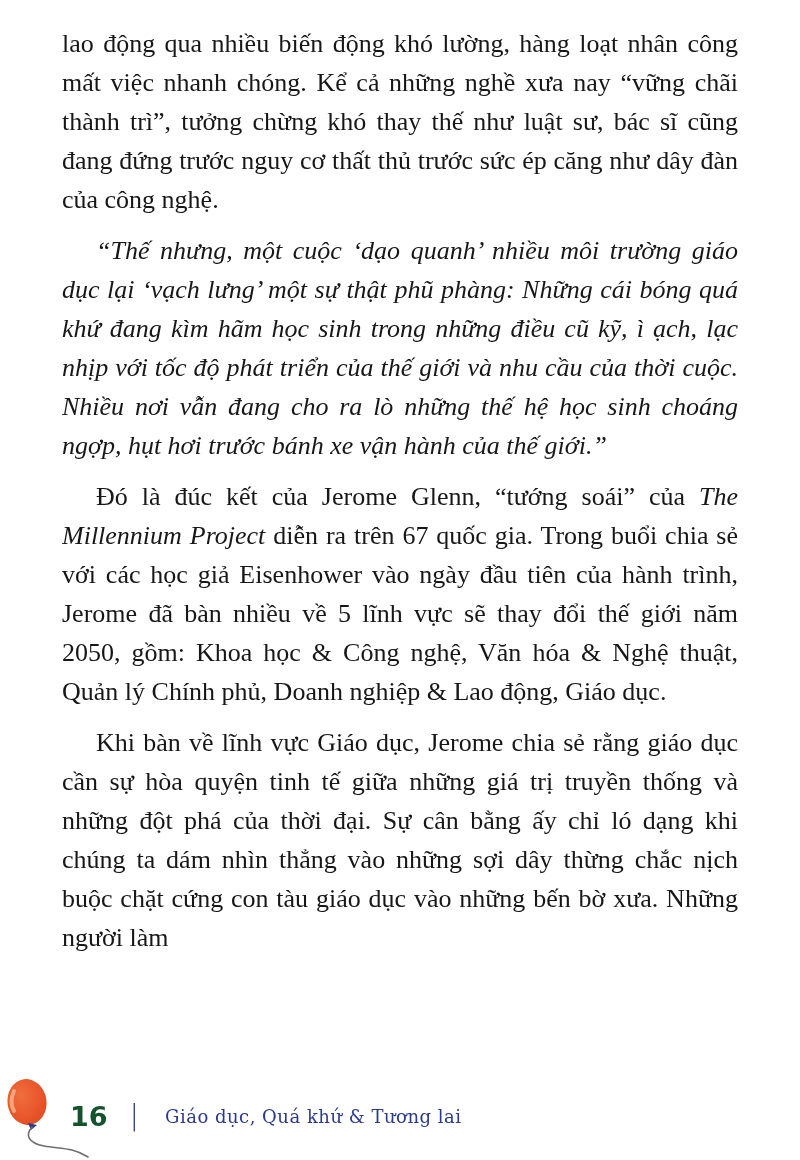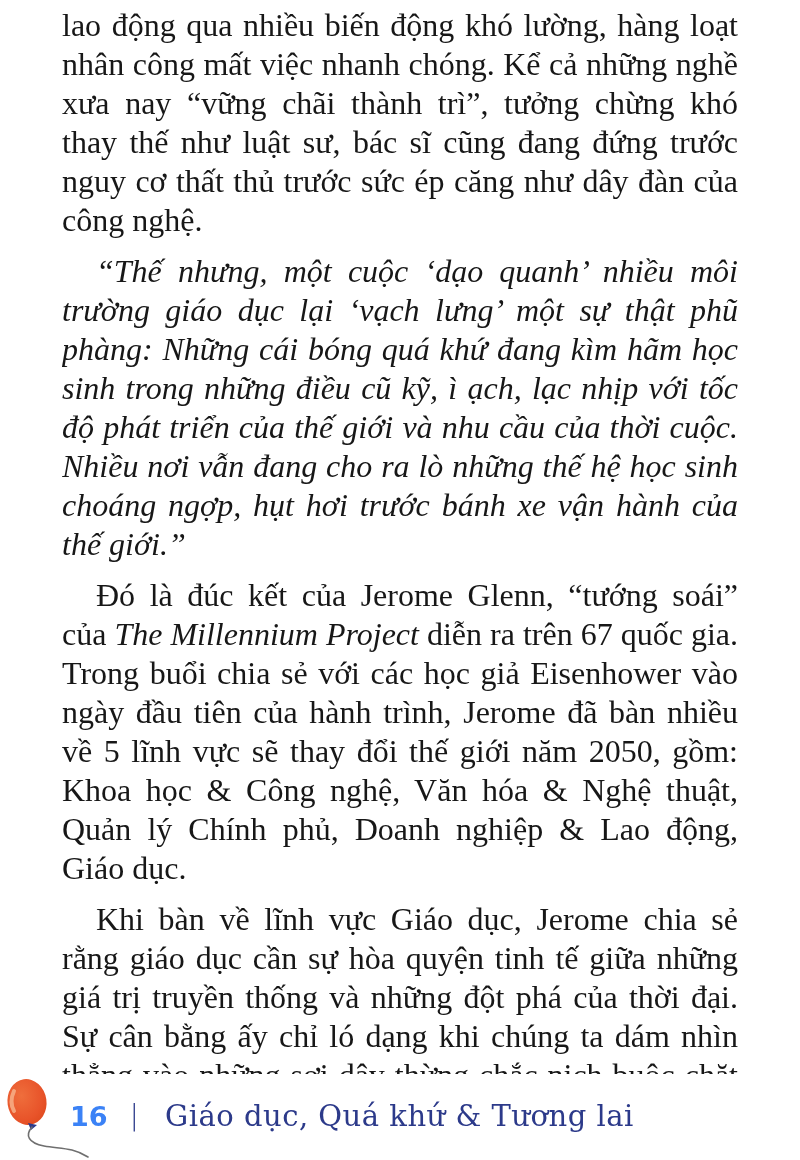--- a/index.html
+++ b/index.html
@@ -11,25 +11,25 @@
     position: relative;
     width: 800px;
     height: 1160px;
     background: #ffffff;
     overflow: hidden;
     font-family: "Liberation Serif", "DejaVu Serif", serif;
   }
   .body-text {
     position: absolute;
     left: 62px;
-    top: 6px;
+    top: 24px;
     width: 676px;
     height: 1068px;
     overflow: hidden;
-    font-size: 32px;
+    font-size: 26px;
     line-height: 39px;
     color: #171717;
     text-align: justify;
   }
   .para { margin: 0 0 12px 0; }
   .para.indent { text-indent: 34px; }
   .run-bi {
     font-weight: bold;
     font-style: italic;
     color: #1a2138;
@@ -42,34 +42,34 @@
     left: 62px;
     top: 1096px;
     display: flex;
     align-items: center;
     height: 40px;
   }
   .page-num {
     font-family: "DejaVu Sans", "Liberation Sans", sans-serif;
     font-weight: bold;
     font-size: 27px;
-    color: #3b82f6;
+    color: #14532d;
     margin-left: 8px;
   }
   .footer-divider {
     font-family: "DejaVu Sans", sans-serif;
     font-weight: 200;
     font-size: 28px;
     color: #2c3a8a;
     margin: 0 26px 0 22px;
     transform: translateY(-1px);
   }
   .book-title {
     font-family: "DejaVu Serif", "Liberation Serif", serif;
-    font-size: 29px;
+    font-size: 18px;
     letter-spacing: 0.5px;
     color: #2c3a8a;
   }
   .balloon-wrap {
     position: absolute;
     left: 2px;
     top: 1076px;
     width: 100px;
     height: 84px;
   }

